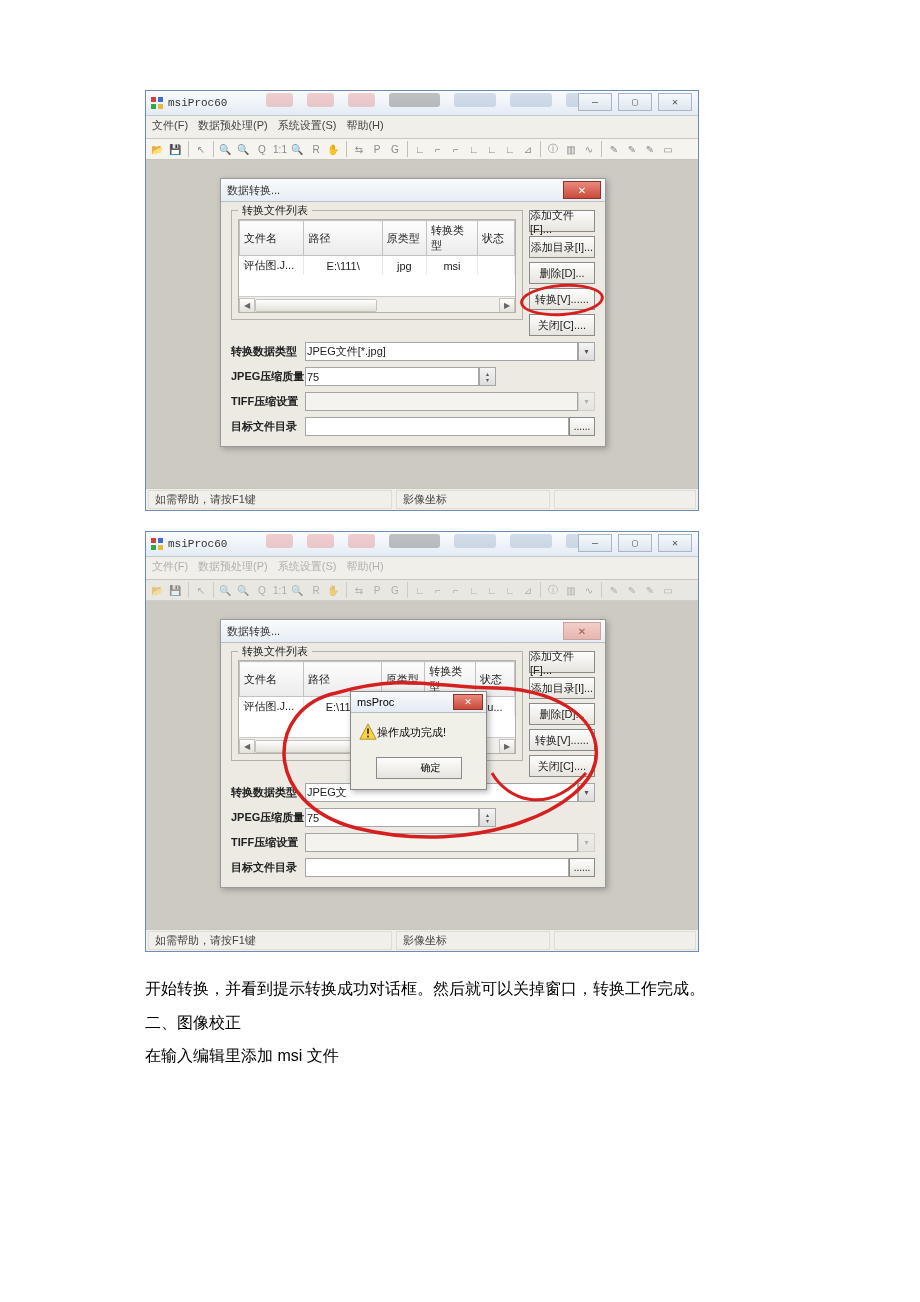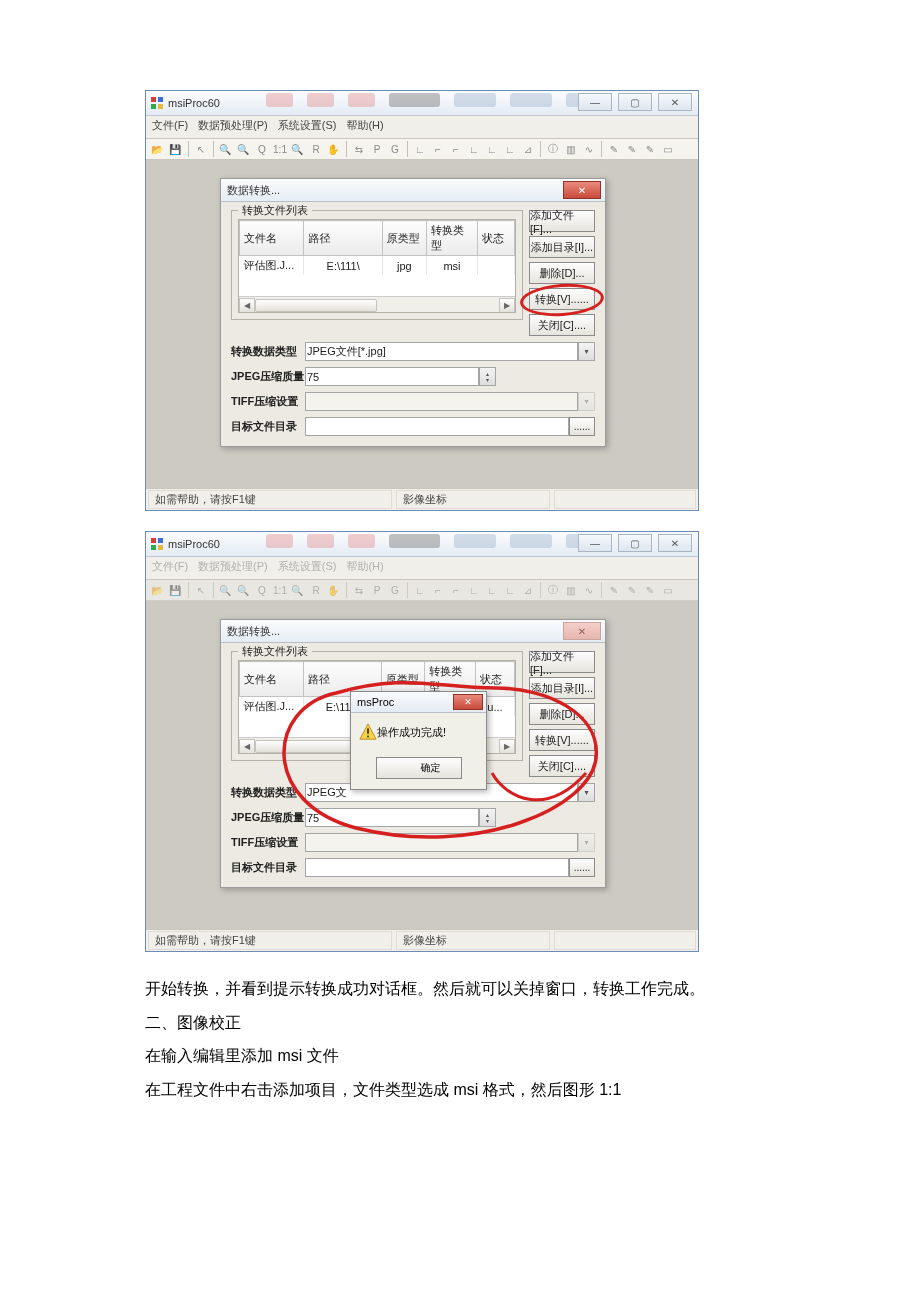--- a/index.html
+++ b/index.html
@@ -1,18 +1,18 @@
 <!DOCTYPE html>
 <html><head>
 <meta charset="utf-8">
 <style>
   body { margin:0; font-family:'SimSun','Microsoft YaHei',sans-serif; background:#fff; color:#000; width:920px; }
   .page { padding:90px 145px 40px 145px; }
   .app-window { border:1px solid #6b8db5; background:#dcd9d2; position:relative; width:552px; margin-bottom:20px; }
-  .title-bar { height:24px; background:linear-gradient(#fbfcfd,#e3ebf4); border-bottom:1px solid #c0c9d4; display:flex; align-items:center; padding:0 4px; font-size:11px; color:#333; position:relative; }
+  .title-bar { height:24px; background:linear-gradient(#fbfcfd,#e3ebf4); border-bottom:1px solid #c0c9d4; display:flex; align-items:center; padding:0 4px; font-size:11px; color:#333; position:relative;font-family:Liberation Mono, monospace; }
   .title-bar .logo { width:14px; height:14px; margin-right:4px; display:inline-flex; }
   .title-bar .blur-row { position:absolute; left:120px; right:90px; top:2px; height:18px; display:flex; gap:14px; opacity:.35; pointer-events:none; }
   .blur-row span { width:32px; height:14px; border-radius:3px; }
   .win-ctrls { position:absolute; right:6px; top:2px; display:flex; gap:6px; font-size:11px; color:#555; }
   .win-btn { width:32px; height:16px; border:1px solid #aab6c4; background:linear-gradient(#f5f9fd,#dde6ef); display:flex; align-items:center; justify-content:center; font-size:10px; }
   .menu-bar { height:18px; background:#f1efe9; font-size:11px; color:#444; padding:2px 6px; display:flex; gap:10px; border-bottom:1px solid #c9c6be; }
   .menu-bar.dim span{color:#b0b0b0;}
   .tool-bar { height:20px; background:#f5f4ef; border-bottom:1px solid #c9c6be; display:flex; align-items:center; padding:0 4px; gap:2px; }
   .tbtn { width:16px; height:16px; font-size:10px; color:#8a8a8a; display:inline-flex; align-items:center; justify-content:center; }
   .tool-sep { width:1px; height:16px; background:#c2c0b9; margin:0 2px; }
@@ -382,16 +382,15 @@
       <div class="status-cell status-left">如需帮助，请按F1键</div>
       <div class="status-cell status-mid">影像坐标</div>
       <div class="status-cell status-right"></div>
     </div>
   </div>
 
   <div class="body-text">
     <div>开始转换，并看到提示转换成功对话框。然后就可以关掉窗口，转换工作完成。</div>
     <div>二、图像校正</div>
     <div>在输入编辑里添加 msi 文件</div>
-    <div>在工程文件中右击添加项目，文件类型选成 msi 格式，然后图形 1:1</div>
   </div>
 
 </div>
 
 </body></html>

